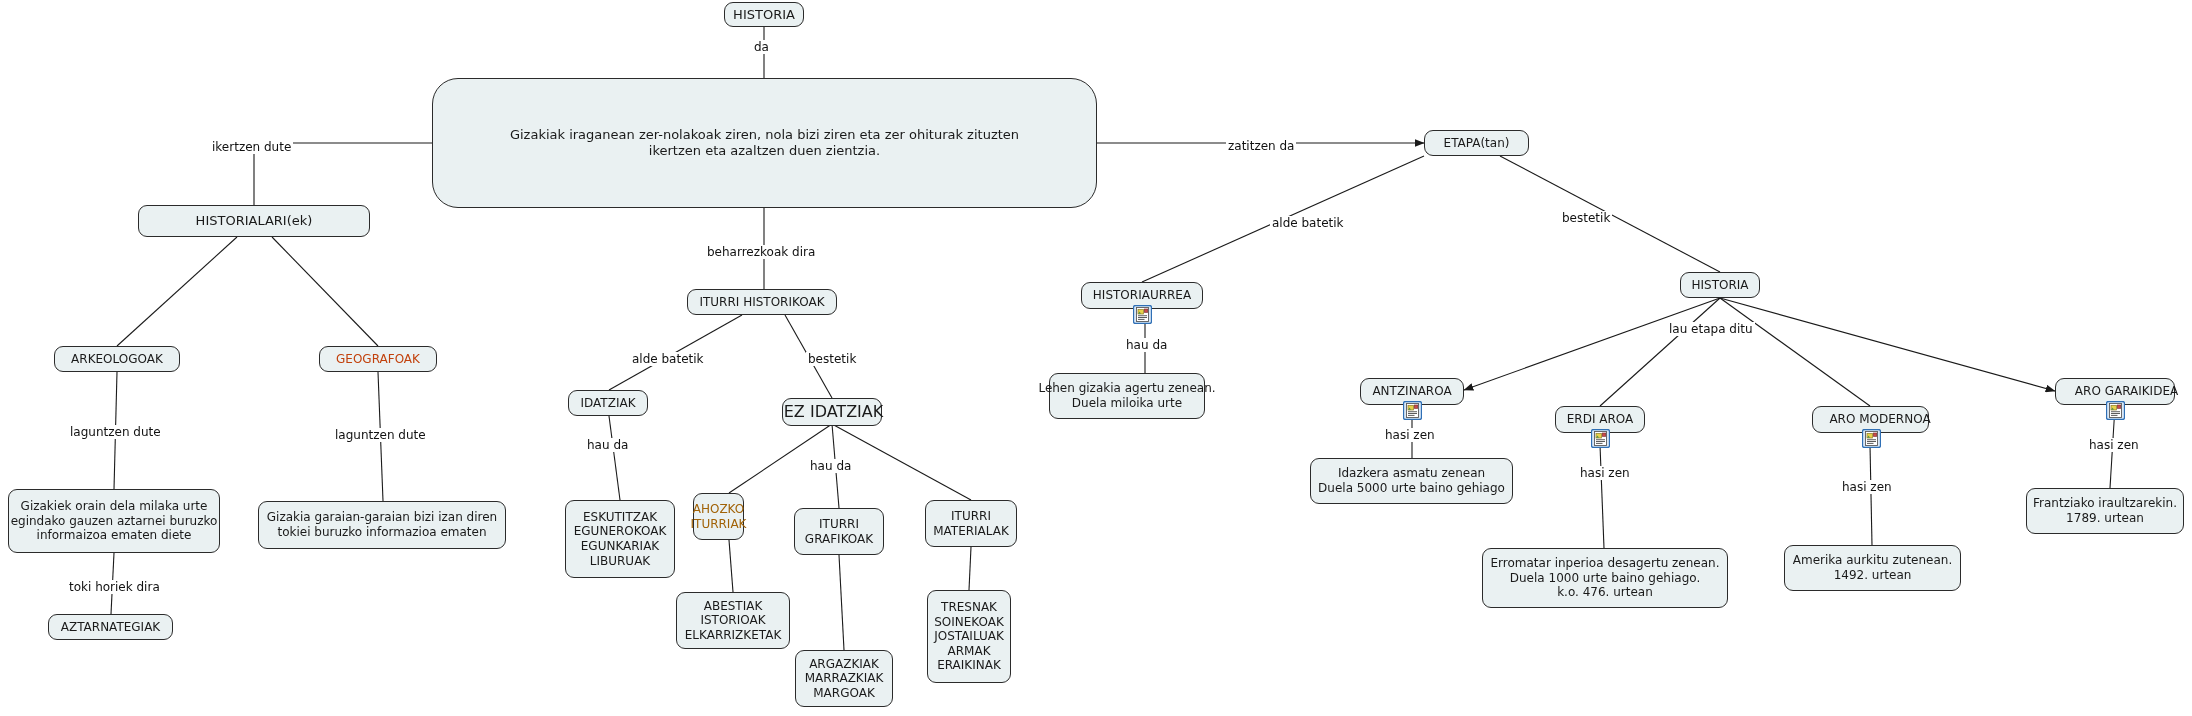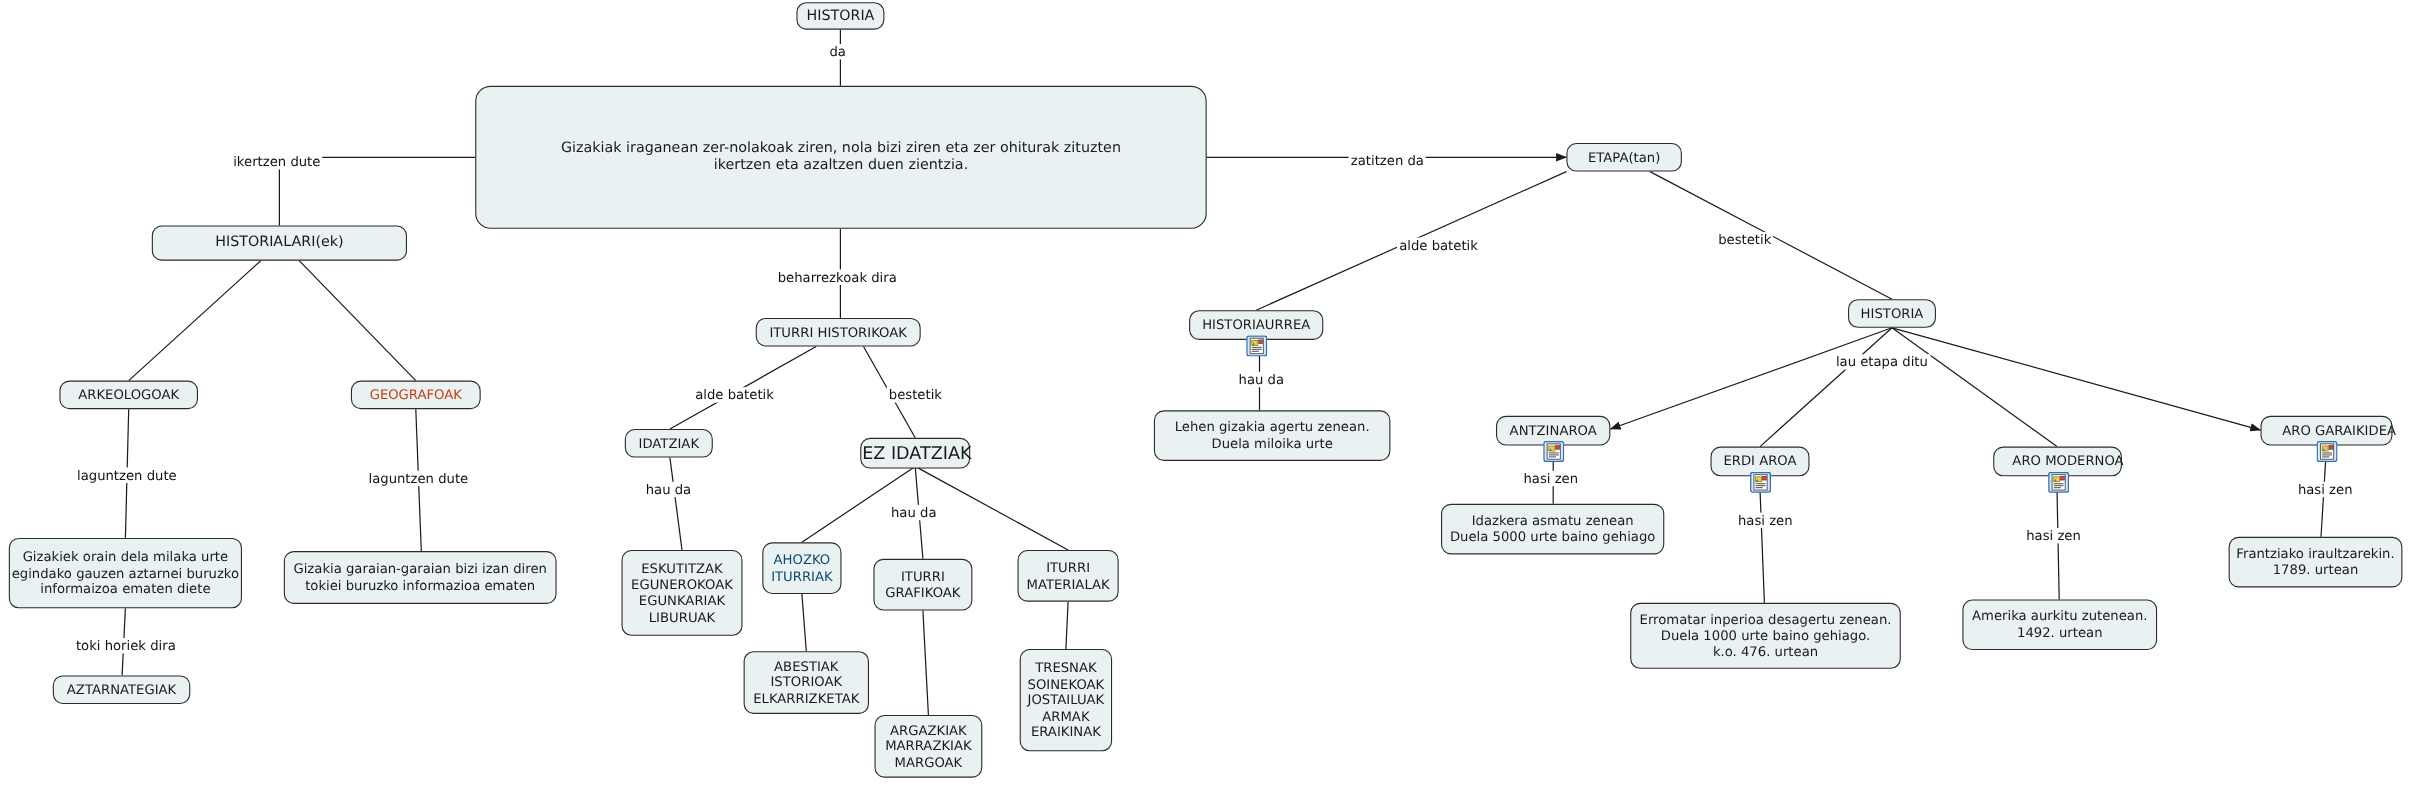--- a/index.html
+++ b/index.html
@@ -33,21 +33,21 @@
     display: flex;
     align-items: center;
     justify-content: center;
     text-align: center;
     line-height: 1.22;
     padding: 3px 9px;
     white-space: pre;
     z-index: 2;
   }
   .node.big {
-    border-radius: 14px;
+    border-radius: 26px;
     padding: 10px 16px;
   }
   .lbl {
     position: absolute;
     color: #111111;
     background: #ffffff;
     white-space: nowrap;
     padding: 0 2px;
     z-index: 3;
   }
@@ -114,21 +114,21 @@
       <div class="node" style="left: 258px; top: 501px; width: 248px; min-height: 48px; font-size: 12px; background: rgb(234, 241, 242); border-color: rgb(43, 43, 43); color: rgb(26, 26, 26);">Gizakia garaian-garaian bizi izan diren
 tokiei buruzko informazioa ematen</div>
       <div class="node" style="left: 48px; top: 614px; width: 125px; min-height: 26px; font-size: 12px; background: rgb(234, 241, 242); border-color: rgb(43, 43, 43); color: rgb(26, 26, 26);">AZTARNATEGIAK</div>
       <div class="node" style="left: 687px; top: 289px; width: 150px; min-height: 26px; font-size: 12px; background: rgb(234, 241, 242); border-color: rgb(43, 43, 43); color: rgb(26, 26, 26);">ITURRI HISTORIKOAK</div>
       <div class="node" style="left: 568px; top: 390px; width: 80px; min-height: 26px; font-size: 12px; background: rgb(234, 241, 242); border-color: rgb(43, 43, 43); color: rgb(26, 26, 26);">IDATZIAK</div>
       <div class="node" style="left: 782px; top: 398px; width: 100px; min-height: 26px; font-size: 16px; background: rgb(234, 241, 242); border-color: rgb(43, 43, 43); color: rgb(26, 26, 26); padding-left: 12px;">EZ IDATZIAK</div>
       <div class="node" style="left: 565px; top: 500px; width: 110px; min-height: 78px; font-size: 12px; background: rgb(234, 241, 242); border-color: rgb(43, 43, 43); color: rgb(26, 26, 26);">ESKUTITZAK
 EGUNEROKOAK
 EGUNKARIAK
 LIBURUAK</div>
-      <div class="node" style="left: 693px; top: 493px; width: 72px; min-height: 47px; font-size: 12px; background: rgb(234, 241, 242); border-color: rgb(43, 43, 43); color: #0c4a6e;">AHOZKO
+      <div class="node" style="left: 693px; top: 493px; width: 51px; min-height: 47px; font-size: 12px; background: rgb(234, 241, 242); border-color: rgb(43, 43, 43); color: #a16207;">AHOZKO
 ITURRIAK</div>
       <div class="node" style="left: 794px; top: 508px; width: 90px; min-height: 47px; font-size: 12px; background: rgb(234, 241, 242); border-color: rgb(43, 43, 43); color: rgb(26, 26, 26);">ITURRI
 GRAFIKOAK</div>
       <div class="node" style="left: 925px; top: 500px; width: 92px; min-height: 47px; font-size: 12px; background: rgb(234, 241, 242); border-color: rgb(43, 43, 43); color: rgb(26, 26, 26);">ITURRI
 MATERIALAK</div>
       <div class="node" style="left: 676px; top: 592px; width: 114px; min-height: 57px; font-size: 12px; background: rgb(234, 241, 242); border-color: rgb(43, 43, 43); color: rgb(26, 26, 26);">ABESTIAK
 ISTORIOAK
 ELKARRIZKETAK</div>
       <div class="node" style="left: 795px; top: 650px; width: 98px; min-height: 57px; font-size: 12px; background: rgb(234, 241, 242); border-color: rgb(43, 43, 43); color: rgb(26, 26, 26);">ARGAZKIAK
 MARRAZKIAK
@@ -145,21 +145,21 @@
           <rect x="0.5" y="0.5" width="18" height="18" rx="2" fill="#d9e8f7" stroke="#2f6fb5" stroke-width="1.3"></rect>
           <rect x="3.5" y="2.5" width="12" height="14" fill="#ffffff" stroke="#5a5a5a" stroke-width="0.9"></rect>
           <rect x="5" y="4.5" width="5.5" height="4.5" fill="#e8d24a" stroke="#8a7a20" stroke-width="0.7"></rect>
           <path d="M5.2 8.8 L6.6 6.4 L7.9 8.8 Z" fill="#4f8f4f"></path>
           <rect x="11.3" y="4" width="3.4" height="3.4" fill="#c94b4b" stroke="#7a2a2a" stroke-width="0.6"></rect>
           <rect x="5" y="10.3" width="9" height="0.9" fill="#4a4a4a"></rect>
           <rect x="5" y="12.1" width="9" height="0.9" fill="#4a4a4a"></rect>
           <rect x="5" y="13.9" width="6.5" height="0.9" fill="#4a4a4a"></rect>
         </svg>
       </div>
-      <div class="node" style="left: 1049px; top: 373px; width: 215px; min-height: 46px; font-size: 12px; background: rgb(234, 241, 242); border-color: rgb(43, 43, 43); color: rgb(26, 26, 26);">Lehen gizakia agertu zenean.
+      <div class="node" style="left: 1049px; top: 373px; width: 156px; min-height: 46px; font-size: 12px; background: rgb(234, 241, 242); border-color: rgb(43, 43, 43); color: rgb(26, 26, 26);">Lehen gizakia agertu zenean.
 Duela miloika urte</div>
       <div class="node" style="left: 1680px; top: 272px; width: 80px; min-height: 26px; font-size: 12px; background: rgb(234, 241, 242); border-color: rgb(43, 43, 43); color: rgb(26, 26, 26);">HISTORIA</div>
       <div class="node" style="left: 1360px; top: 378px; width: 104px; min-height: 27px; font-size: 12px; background: rgb(234, 241, 242); border-color: rgb(43, 43, 43); color: rgb(26, 26, 26);">ANTZINAROA</div>
       <div class="badge" style="left: 1403px; top: 401px;">
         <svg width="19" height="19" viewBox="0 0 19 19">
           <rect x="0.5" y="0.5" width="18" height="18" rx="2" fill="#d9e8f7" stroke="#2f6fb5" stroke-width="1.3"></rect>
           <rect x="3.5" y="2.5" width="12" height="14" fill="#ffffff" stroke="#5a5a5a" stroke-width="0.9"></rect>
           <rect x="5" y="4.5" width="5.5" height="4.5" fill="#e8d24a" stroke="#8a7a20" stroke-width="0.7"></rect>
           <path d="M5.2 8.8 L6.6 6.4 L7.9 8.8 Z" fill="#4f8f4f"></path>
           <rect x="11.3" y="4" width="3.4" height="3.4" fill="#c94b4b" stroke="#7a2a2a" stroke-width="0.6"></rect>

